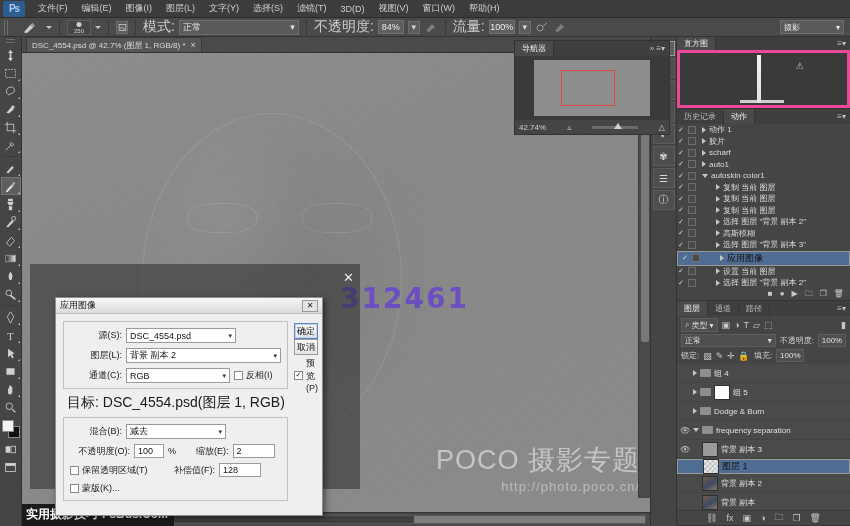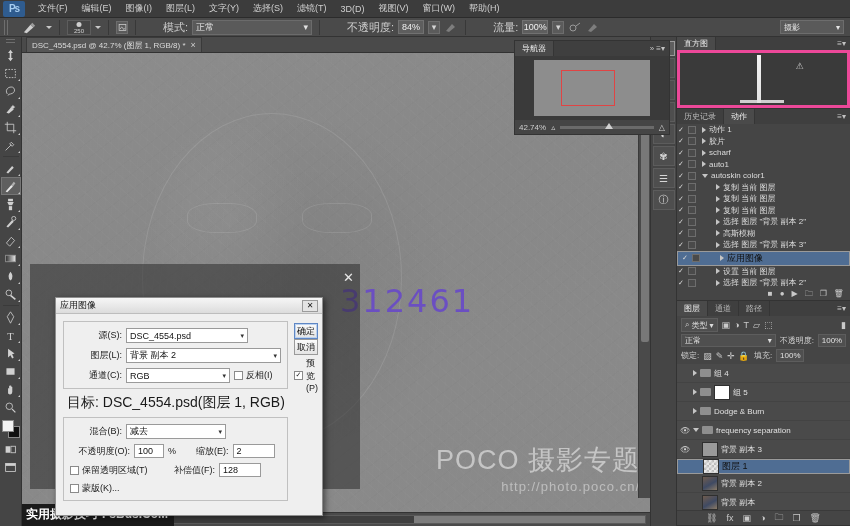--- a/index.html
+++ b/index.html
@@ -20,21 +20,21 @@
              display:flex; align-items:center; justify-content:center; letter-spacing:-1px; }
   .menu-item { padding:2px 7px; font-size:9px; color:#cfcfcf; white-space:nowrap; cursor:default; }
 
   
   .optionsbar { height:19px; background:#4a4a4a; display:flex; align-items:center;
                 border-bottom:1px solid #333; flex:none; padding-left:4px; gap:4px; position:relative; }
   .grip { width:5px; height:15px;
           background:repeating-linear-gradient(to right,#6e6e6e 0 1px,transparent 1px 3px);
           margin-right:3px; }
   .opt-sep { width:1px; height:15px; background:#383838; margin:0 3px; }
-  .opt-label { font-size:11px; color:#cdcdcd; white-space:nowrap;margin-left:20px; }
+  .opt-label { font-size:14px; color:#cdcdcd; white-space:nowrap; }
   .brush-prev { width:26px; height:15px; background:#4a4a4a; display:flex; align-items:center; justify-content:center; }
   .brush-swatch { width:24px; height:15px; background:#454545; border:1px solid #5d5d5d;
                   position:relative; font-size:6px; color:#d0d0d0; text-align:center; line-height:20px; }
   .brush-swatch .dot { position:absolute; top:1px; left:50%; transform:translateX(-50%);
                        width:5px; height:5px; border-radius:50%; background:#cfcfcf; }
   .tiny-caret { width:0;height:0;border-left:3px solid transparent;border-right:3px solid transparent;
                 border-top:3px solid #c8c8c8; }
   .combo { height:15px; background:#5a5a5a; border:1px solid #6b6b6b; display:flex;
            align-items:center; padding:0 3px; font-size:9px; color:#e2e2e2; }
   .combo .arrow { margin-left:auto; padding-left:6px; }
@@ -82,22 +82,22 @@
              radial-gradient(ellipse 200px 240px at 46% 50%, rgba(0,0,0,.05), transparent 72%),
              linear-gradient(160deg,#8c8c8c 0%,#888 40%,#8a8a8a 100%);
   }
   .photo:after{ content:""; position:absolute; inset:0; opacity:.35;
     background:
       repeating-linear-gradient(42deg, rgba(255,255,255,.05) 0 1px, transparent 1px 9px),
       repeating-linear-gradient(-38deg, rgba(0,0,0,.045) 0 1px, transparent 1px 13px),
       repeating-linear-gradient(96deg, rgba(255,255,255,.03) 0 1px, transparent 1px 7px);
   }
   .faceline { position:absolute; border-radius:50%; border:1px solid rgba(255,255,255,.11); }
-  .overlay-num { position:absolute; left:318px; top:229px; font-size:32px; letter-spacing:2px;
-                 color:#6b4fc2; font-family:"DejaVu Sans", sans-serif; font-weight:400; }
+  .overlay-num { position:absolute; left:318px; top:229px; font-size:28px; letter-spacing:2px;
+                 color:#6b4fc2; font-family:"DejaVu Sans", sans-serif; font-weight:700; }
   .watermark { position:absolute; right:10px; bottom:18px; text-align:right; pointer-events:none; }
   .wm1 { font-size:27px; color:rgba(245,245,245,.55); letter-spacing:1px; }
   .wm2 { font-size:13px; color:rgba(240,240,240,.5); letter-spacing:1px; margin-top:1px; }
   .vscroll { position:absolute; right:0; top:0; bottom:14px; width:12px; background:#4a4a4a; border-left:1px solid #3a3a3a; }
   .vscroll .thumb { position:absolute; top:3%; left:2px; width:8px; height:62%; background:#787878; border-radius:2px; }
   .hbar { height:14px; background:#4a4a4a; border-top:1px solid #333; display:flex; align-items:center;
           gap:6px; padding:0 4px; font-size:8px; color:#cfcfcf; flex:none; }
   .hbar .track { flex:1; height:9px; background:#3f3f3f; border:1px solid #5a5a5a; position:relative; }
   .hbar .thumb { position:absolute; right:0; top:0; height:100%; width:40%; background:#7d7d7d; }
   .pbanner { position:absolute; left:0; bottom:0; background:#1b1b1b; color:#fff;
@@ -120,21 +120,21 @@
           background:#3f3f3f; border-right:1px solid #353535; }
   .ptab.active { background:#4a4a4a; color:#eee; }
   .pmenu { margin-left:auto; display:flex; align-items:center; gap:2px; padding-right:4px; color:#c2c2c2; font-size:8px; }
 
   
   .nav-panel { position:absolute; left:514px; top:40px; width:156px; background:#454545;
                border:1px solid #333; z-index:20; }
   .nav-body { height:64px; background:#3a3a3a; display:flex; align-items:center; justify-content:center; }
   .nav-thumb { width:116px; height:56px; background:#8d8d8d; position:relative; }
   .nav-view { position:absolute; left:27px; top:10px; width:54px; height:36px; border:1px solid #e04444; }
-  .nav-foot { height:14px; display:flex; align-items:center; gap:5px; padding:0 4px;
+  .nav-foot { height:14px; display:flex; align-items:center; gap:21px; padding:0 4px;
               font-size:8px; color:#d0d0d0; background:#454545; }
   .nav-slider { flex:1; height:3px; background:#6a6a6a; position:relative; }
   .nav-slider .knob { position:absolute; left:48%; top:-3px; width:0;height:0;
                       border-left:4px solid transparent;border-right:4px solid transparent;border-bottom:6px solid #d0d0d0; }
 
   
   .histo-body { height:58px; background:#3a3a3a; margin:3px; position:relative; }
   .histo-body .spike { position:absolute; bottom:2px; left:46%; width:4px; height:48px;
                        background:linear-gradient(to top,#e2e2e2,#f3f3f3); }
   .histo-body .base { position:absolute; bottom:2px; left:36%; width:26%; height:3px; background:#cfcfcf; }
@@ -771,21 +771,21 @@
       <span>应用图像</span>
       <span class="dlg-close">✕</span>
     </div>
 
     <div class="dlg-body">
       <div class="dlg-left">
 
         <div class="group">
           <div class="frm">
             <span class="lbl">源(S):</span>
-            <span class="sel" style="width:122px">
+            <span class="sel" style="width:110px">
               <span>DSC_4554.psd</span>
               <span class="ar">▾</span>
             </span>
           </div>
           <div class="frm">
             <span class="lbl">图层(L):</span>
             <span class="sel" style="width:155px">
               <span>背景 副本 2</span>
               <span class="ar">▾</span>
             </span>

